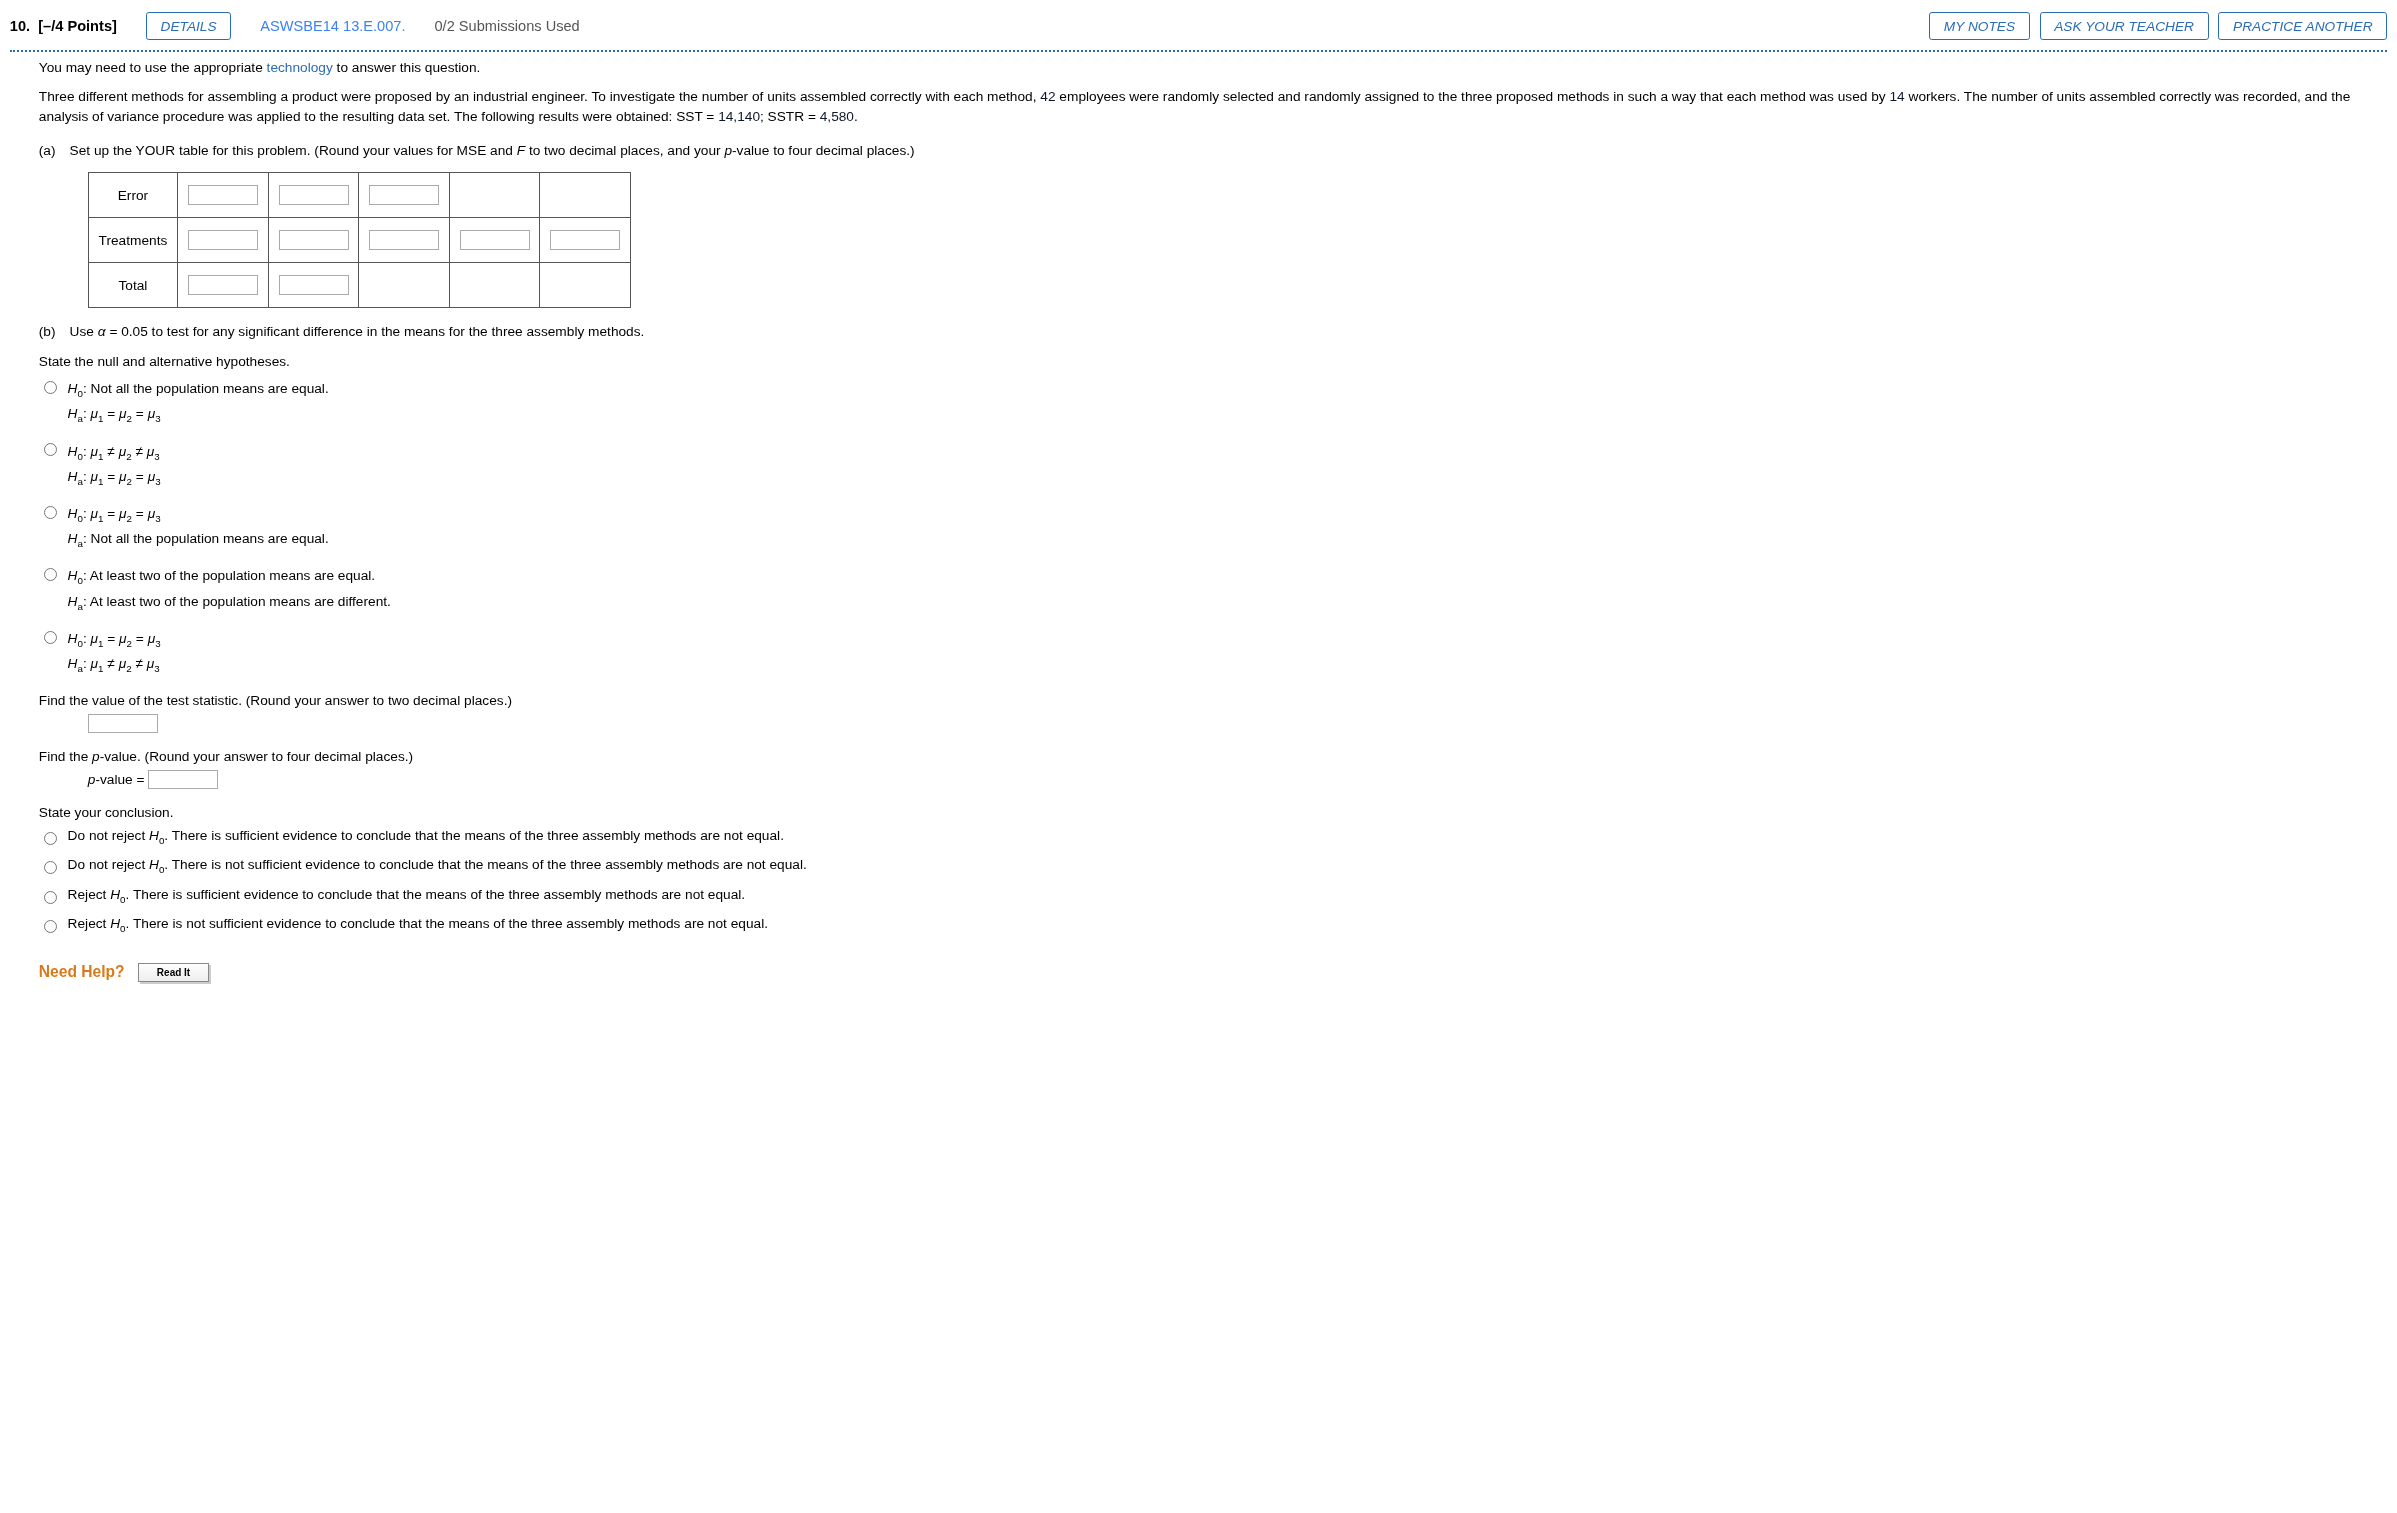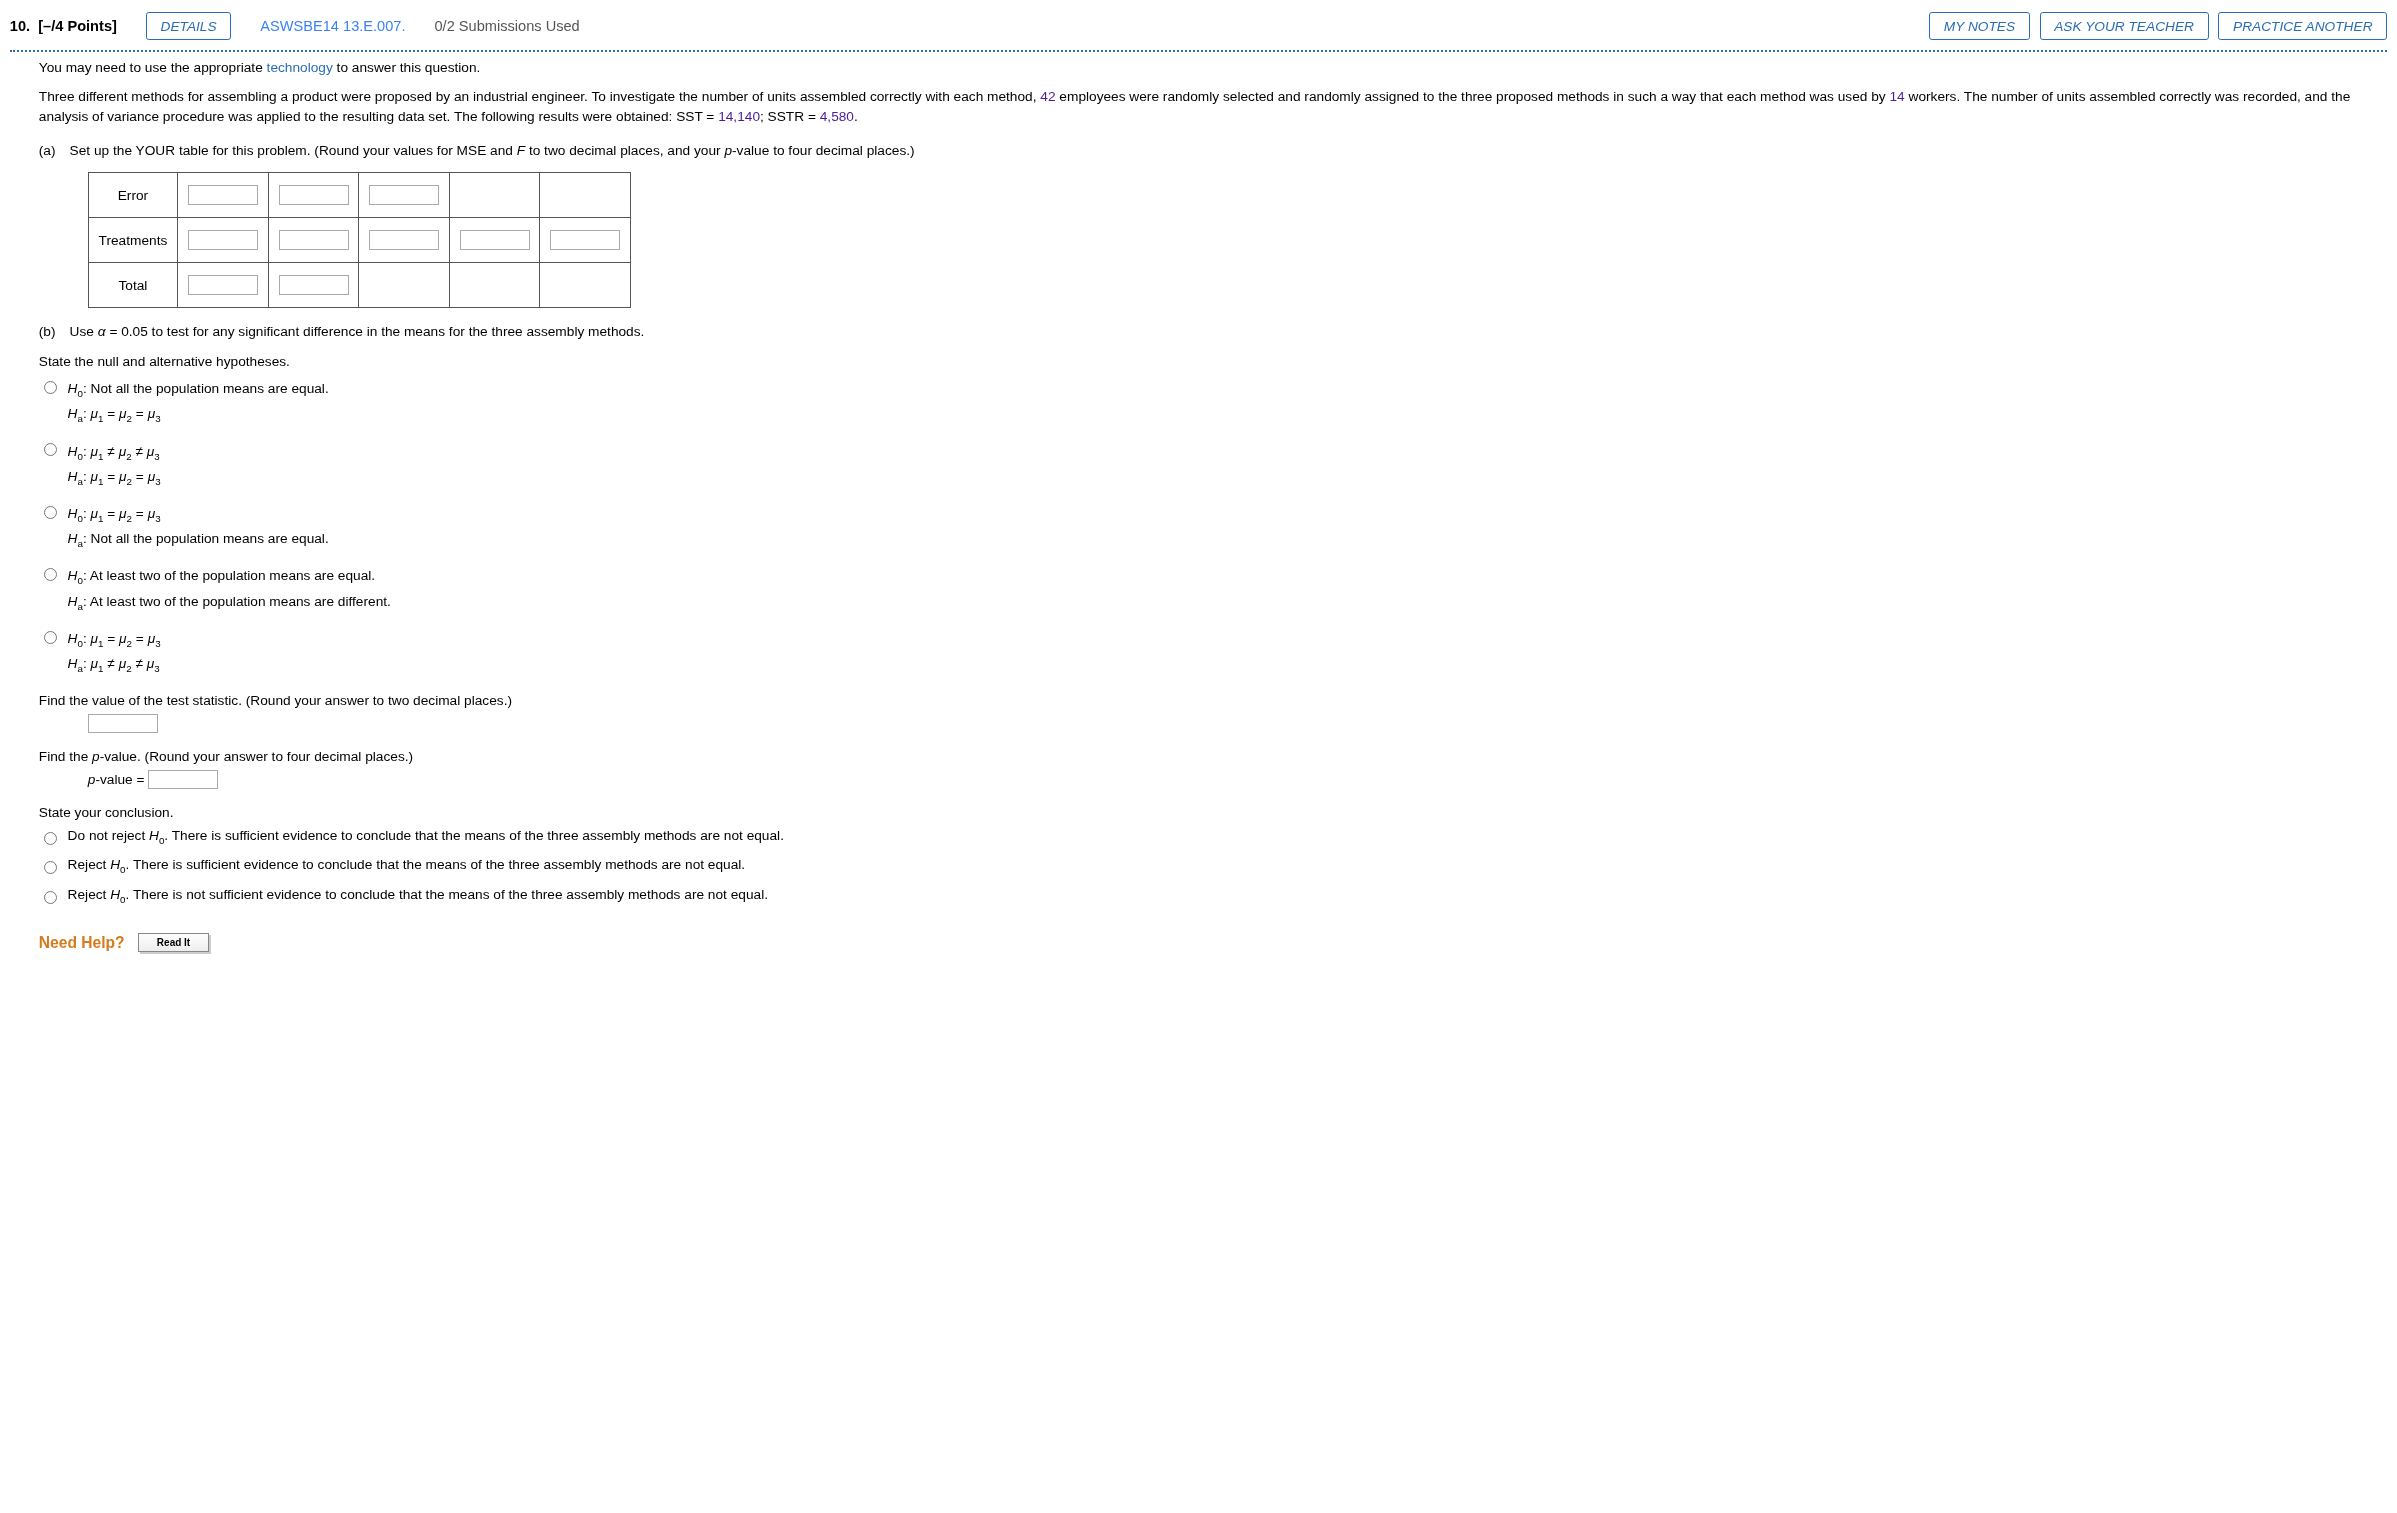--- a/index.html
+++ b/index.html
@@ -35,21 +35,21 @@
   .sub-used { font-size: 14.6px; color: #555; }
   .dashed-sep {
     border: none;
     border-top: 2px dotted #2a6db5;
     margin: 2px 0 7.8px 0;
   }
   .content { padding: 0 29px 19.5px 29px; }
   .notice { margin: 5.9px 0 9.8px 0; }
   .tech-link { color: #2a6db5; text-decoration: none; }
   .problem-para { margin: 11.7px 0; line-height: 1.5; }
-  .red { color: #4c1d95; }
+  .red { color: #0f172a; }
   .part-letter { display: inline-block; width: 27px; vertical-align: top;}
   .part-text { display: inline-block; }
   .subsection { margin: 15.6px 0 7.8px 0; }
   .indent2 { margin-left: 49px; }
   table.anova {
     border-collapse: collapse;
     margin: 13.7px 0 13.7px 49px;
   }
   table.anova th, table.anova td {
     border: 1px solid #555;
@@ -241,20 +241,24 @@
 
   <div class="indent2 prompt-line">State your conclusion.</div>
 
   <div class="indent2 radio-block">
     <div class="radio-row">
       <input type="radio" name="conc" style="">
       <div>Do not reject <span class="ital">H</span><span class="sub">0</span>. There is sufficient evidence to conclude that the means of the three assembly methods are not equal.</div>
     </div>
     <div class="radio-row">
       <input type="radio" name="conc" style="">
+      <div>Do not reject <span class="ital">H</span><span class="sub">0</span>. There is not sufficient evidence to conclude that the means of the three assembly methods are not equal.</div>
+    </div>
+    <div class="radio-row">
+      <input type="radio" name="conc" style="">
       <div>Reject <span class="ital">H</span><span class="sub">0</span>. There is sufficient evidence to conclude that the means of the three assembly methods are not equal.</div>
     </div>
     <div class="radio-row">
       <input type="radio" name="conc" style="">
       <div>Reject <span class="ital">H</span><span class="sub">0</span>. There is not sufficient evidence to conclude that the means of the three assembly methods are not equal.</div>
     </div>
   </div>
 
   <div class="need-help-row">
     <span class="need-help-label">Need Help?</span>

